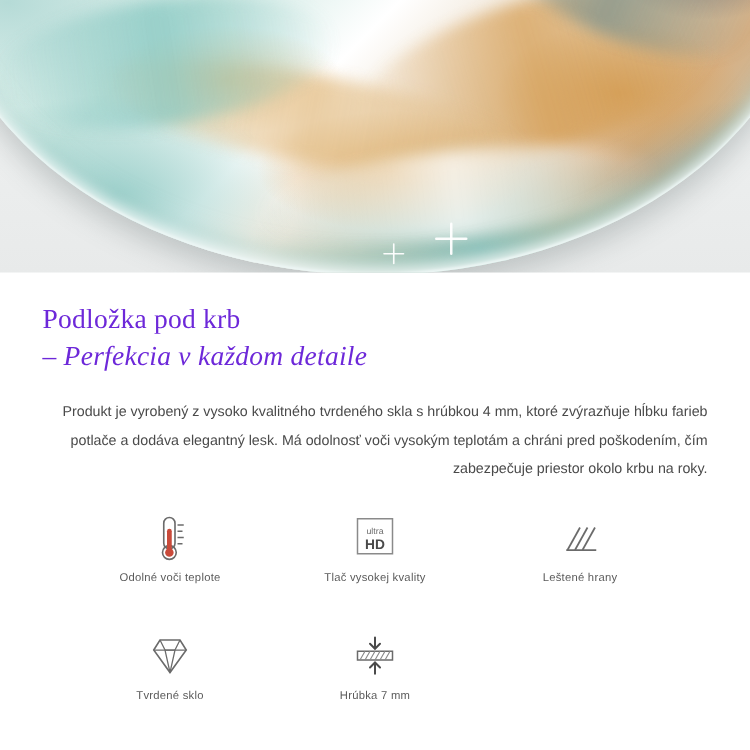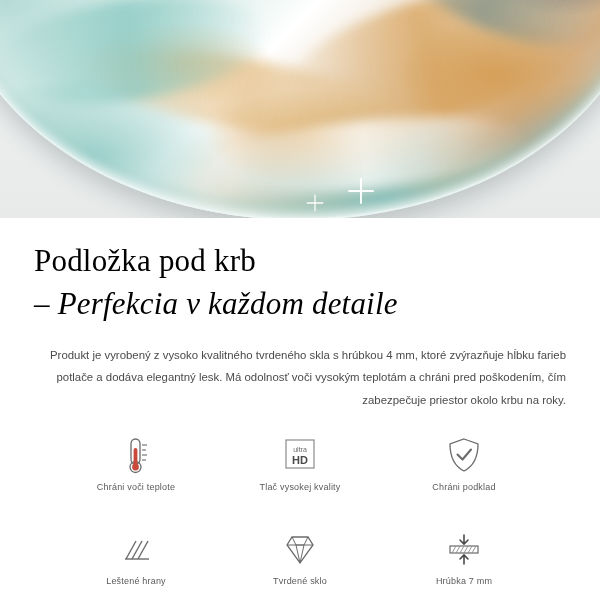--- a/index.html
+++ b/index.html
@@ -119,23 +119,23 @@
   .sparkle:after { top: 50%; left: 0; height: 2px; width: 26px; margin-top: -1px; }
   .sp1 { left: 348px; top: 178px; }
   .sp2 { left: 302px; top: 190px; transform: scale(.65); }
 
   
   .content {
     padding: 22px 34px 0 34px;
   }
   .headline {
     font-family: "Liberation Serif", serif;
-    font-size: 31px;
+    font-size: 22px;
     line-height: 1.38;
-    color: #000000;
+    color: #6d28d9;
     font-weight: 400;
     margin: 0;
     letter-spacing: 0.2px;
   }
   .headline .l2 { display: block; font-style: italic; }
 
   .paragraph {
     margin: 18px 0 0 0;
     font-size: 11.4px;
     line-height: 2.0;
@@ -210,43 +210,34 @@
             <rect x="12" y="3" width="9" height="25" rx="4.5" fill="none" stroke="#6b6b6b" stroke-width="1.3"></rect>
             <circle cx="16.5" cy="31" r="5.5" fill="none" stroke="#6b6b6b" stroke-width="1.3"></circle>
             <rect x="14.6" y="12" width="3.8" height="20" rx="1.9" fill="#c94a3a"></rect>
             <circle cx="16.5" cy="31" r="3.4" fill="#c94a3a"></circle>
             <line x1="23" y1="9" x2="28" y2="9" stroke="#6b6b6b" stroke-width="1.1"></line>
             <line x1="23" y1="14" x2="27" y2="14" stroke="#6b6b6b" stroke-width="1.1"></line>
             <line x1="23" y1="19" x2="28" y2="19" stroke="#6b6b6b" stroke-width="1.1"></line>
             <line x1="23" y1="24" x2="27" y2="24" stroke="#6b6b6b" stroke-width="1.1"></line>
           </svg>
         </span>
-        <span class="cap">Chráni voči teplote</span>
+        <span class="cap">Odolné voči teplote</span>
       </div>
 
       <div class="feature">
         <span class="glyph">
           <svg width="40" height="38" viewBox="0 0 40 38">
             <rect x="6" y="3" width="28" height="28" fill="none" stroke="#8a8a8a" stroke-width="1.2"></rect>
             <text x="20" y="15" text-anchor="middle" font-family="Liberation Sans, sans-serif" font-size="7" fill="#6b6b6b">ultra</text>
             <text x="20" y="27" text-anchor="middle" font-family="Liberation Sans, sans-serif" font-size="11" font-weight="bold" fill="#4a4a4a">HD</text>
           </svg>
         </span>
         <span class="cap">Tlač vysokej kvality</span>
       </div>
 
-      <div class="feature">
-        <span class="glyph">
-          <svg width="36" height="40" viewBox="0 0 36 40">
-            <path d="M18 3 L32 8 C32 22 26 31 18 35 C10 31 4 22 4 8 Z" fill="none" stroke="#6b6b6b" stroke-width="1.3"></path>
-            <path d="M11.5 18.5 L16.5 23.5 L25 13.5" fill="none" stroke="#6b6b6b" stroke-width="2.1" stroke-linecap="round" stroke-linejoin="round"></path>
-          </svg>
-        </span>
-        <span class="cap">Chráni podklad</span>
-      </div>
 
       <div class="feature">
         <span class="glyph">
           <svg width="40" height="34" viewBox="0 0 40 34">
             <path d="M10 26 L20 8" stroke="#6b6b6b" stroke-width="1.4"></path>
             <path d="M16 26 L26 8" stroke="#6b6b6b" stroke-width="1.4"></path>
             <path d="M22 26 L32 8" stroke="#6b6b6b" stroke-width="1.4"></path>
             <path d="M9 26 L33 26" stroke="#6b6b6b" stroke-width="1.4"></path>
           </svg>
         </span>

